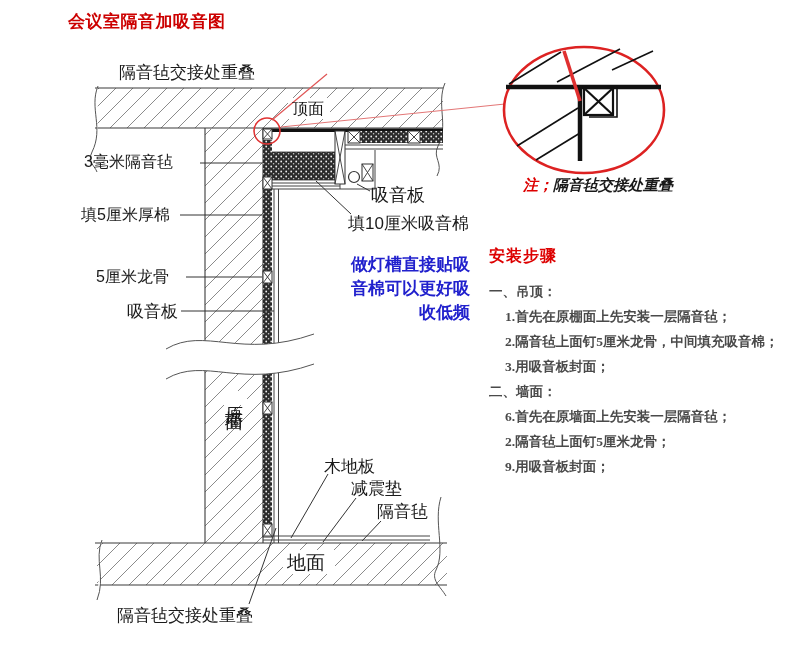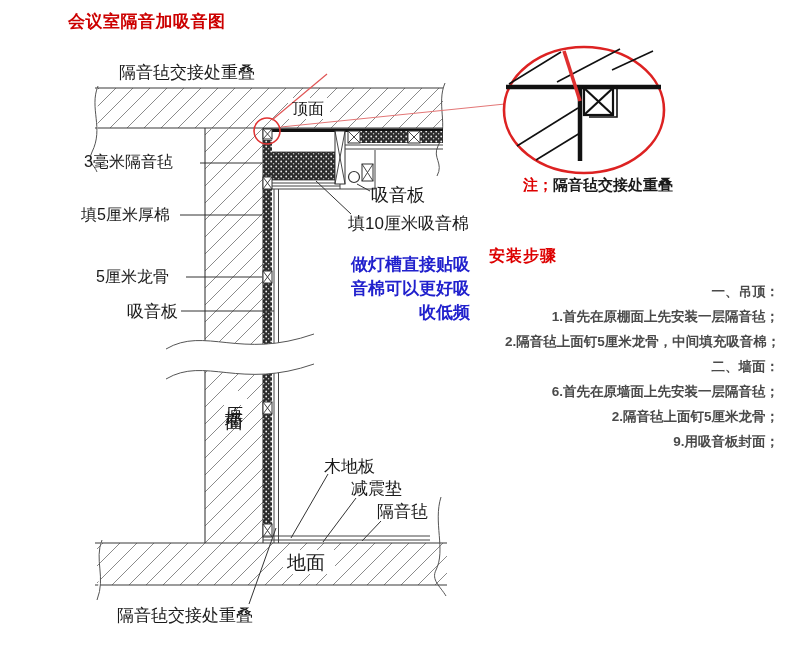--- a/index.html
+++ b/index.html
@@ -3,26 +3,26 @@
 <meta charset="utf-8">
 <style>
   html,body{margin:0;padding:0;background:#fff;}
   .page{position:relative;width:790px;height:662px;background:#fff;overflow:hidden;
         font-family:"Liberation Sans",sans-serif;}
   .page svg{position:absolute;left:0;top:0;}
   .abs{position:absolute;}
   .title{left:68px;top:10px;font-size:17px;font-weight:bold;color:#cc0000;letter-spacing:0.5px;}
   .blue-note{left:346px;top:253px;width:124px;text-align:right;font-size:17px;font-weight:bold;
              color:#2121cd;line-height:24px;}
-  .note-line{left:523px;top:176px;font-size:15px;font-weight:bold;color:#1a1a1a;}
+  .note-line{left:523px;top:176px;font-size:15px;font-weight:bold;color:#1a1a1a;font-style:italic;}
   .note-line .pfx{color:#dd0000;}
   .steps{left:489px;top:246px;width:290px;}
   .steps-heading{font-size:16px;font-weight:bold;color:#dd0000;margin-bottom:12px;letter-spacing:1px;}
-  .step-title,.step-item{font-size:13.5px;font-weight:bold;color:#4a4a4a;line-height:25px;white-space:nowrap;text-align:right;}
-  .step-item{padding-left:16px;}
+  .step-title,.step-item{font-size:13.5px;font-weight:bold;color:#4a4a4a;line-height:25px;white-space:nowrap;}
+  .step-item{padding-left:16px;font-family:Liberation Serif, serif;}
   .wall-vtext{left:221px;top:391px;writing-mode:vertical-rl;font-size:18px;color:#1a1a1a;
               letter-spacing:4px;background:#fff;padding:1px 1px;}
   svg text{font-family:"Liberation Sans",sans-serif;fill:#1a1a1a;}
 </style>
 </head>
 <body>
 
 <div class="page">
 
 <svg width="790" height="662" viewBox="0 0 790 662">
@@ -185,20 +185,21 @@
 <div class="abs note-line">
   <span class="pfx">注；</span><span>隔音毡交接处重叠</span>
 </div>
 
 <div class="abs steps">
   <div class="steps-heading">安装步骤</div>
   <div class="step-section">
     <div class="step-title">一、吊顶：</div>
     <div class="step-item">1.首先在原棚面上先安装一层隔音毡；</div>
     <div class="step-item">2.隔音毡上面钉5厘米龙骨，中间填充吸音棉；</div>
+    <div class="step-item">3.用吸音板封面；</div>
   </div>
   <div class="step-section">
     <div class="step-title">二、墙面：</div>
     <div class="step-item">6.首先在原墙面上先安装一层隔音毡；</div>
     <div class="step-item">2.隔音毡上面钉5厘米龙骨；</div>
     <div class="step-item">9.用吸音板封面；</div>
   </div>
 </div>
 
 </div>

